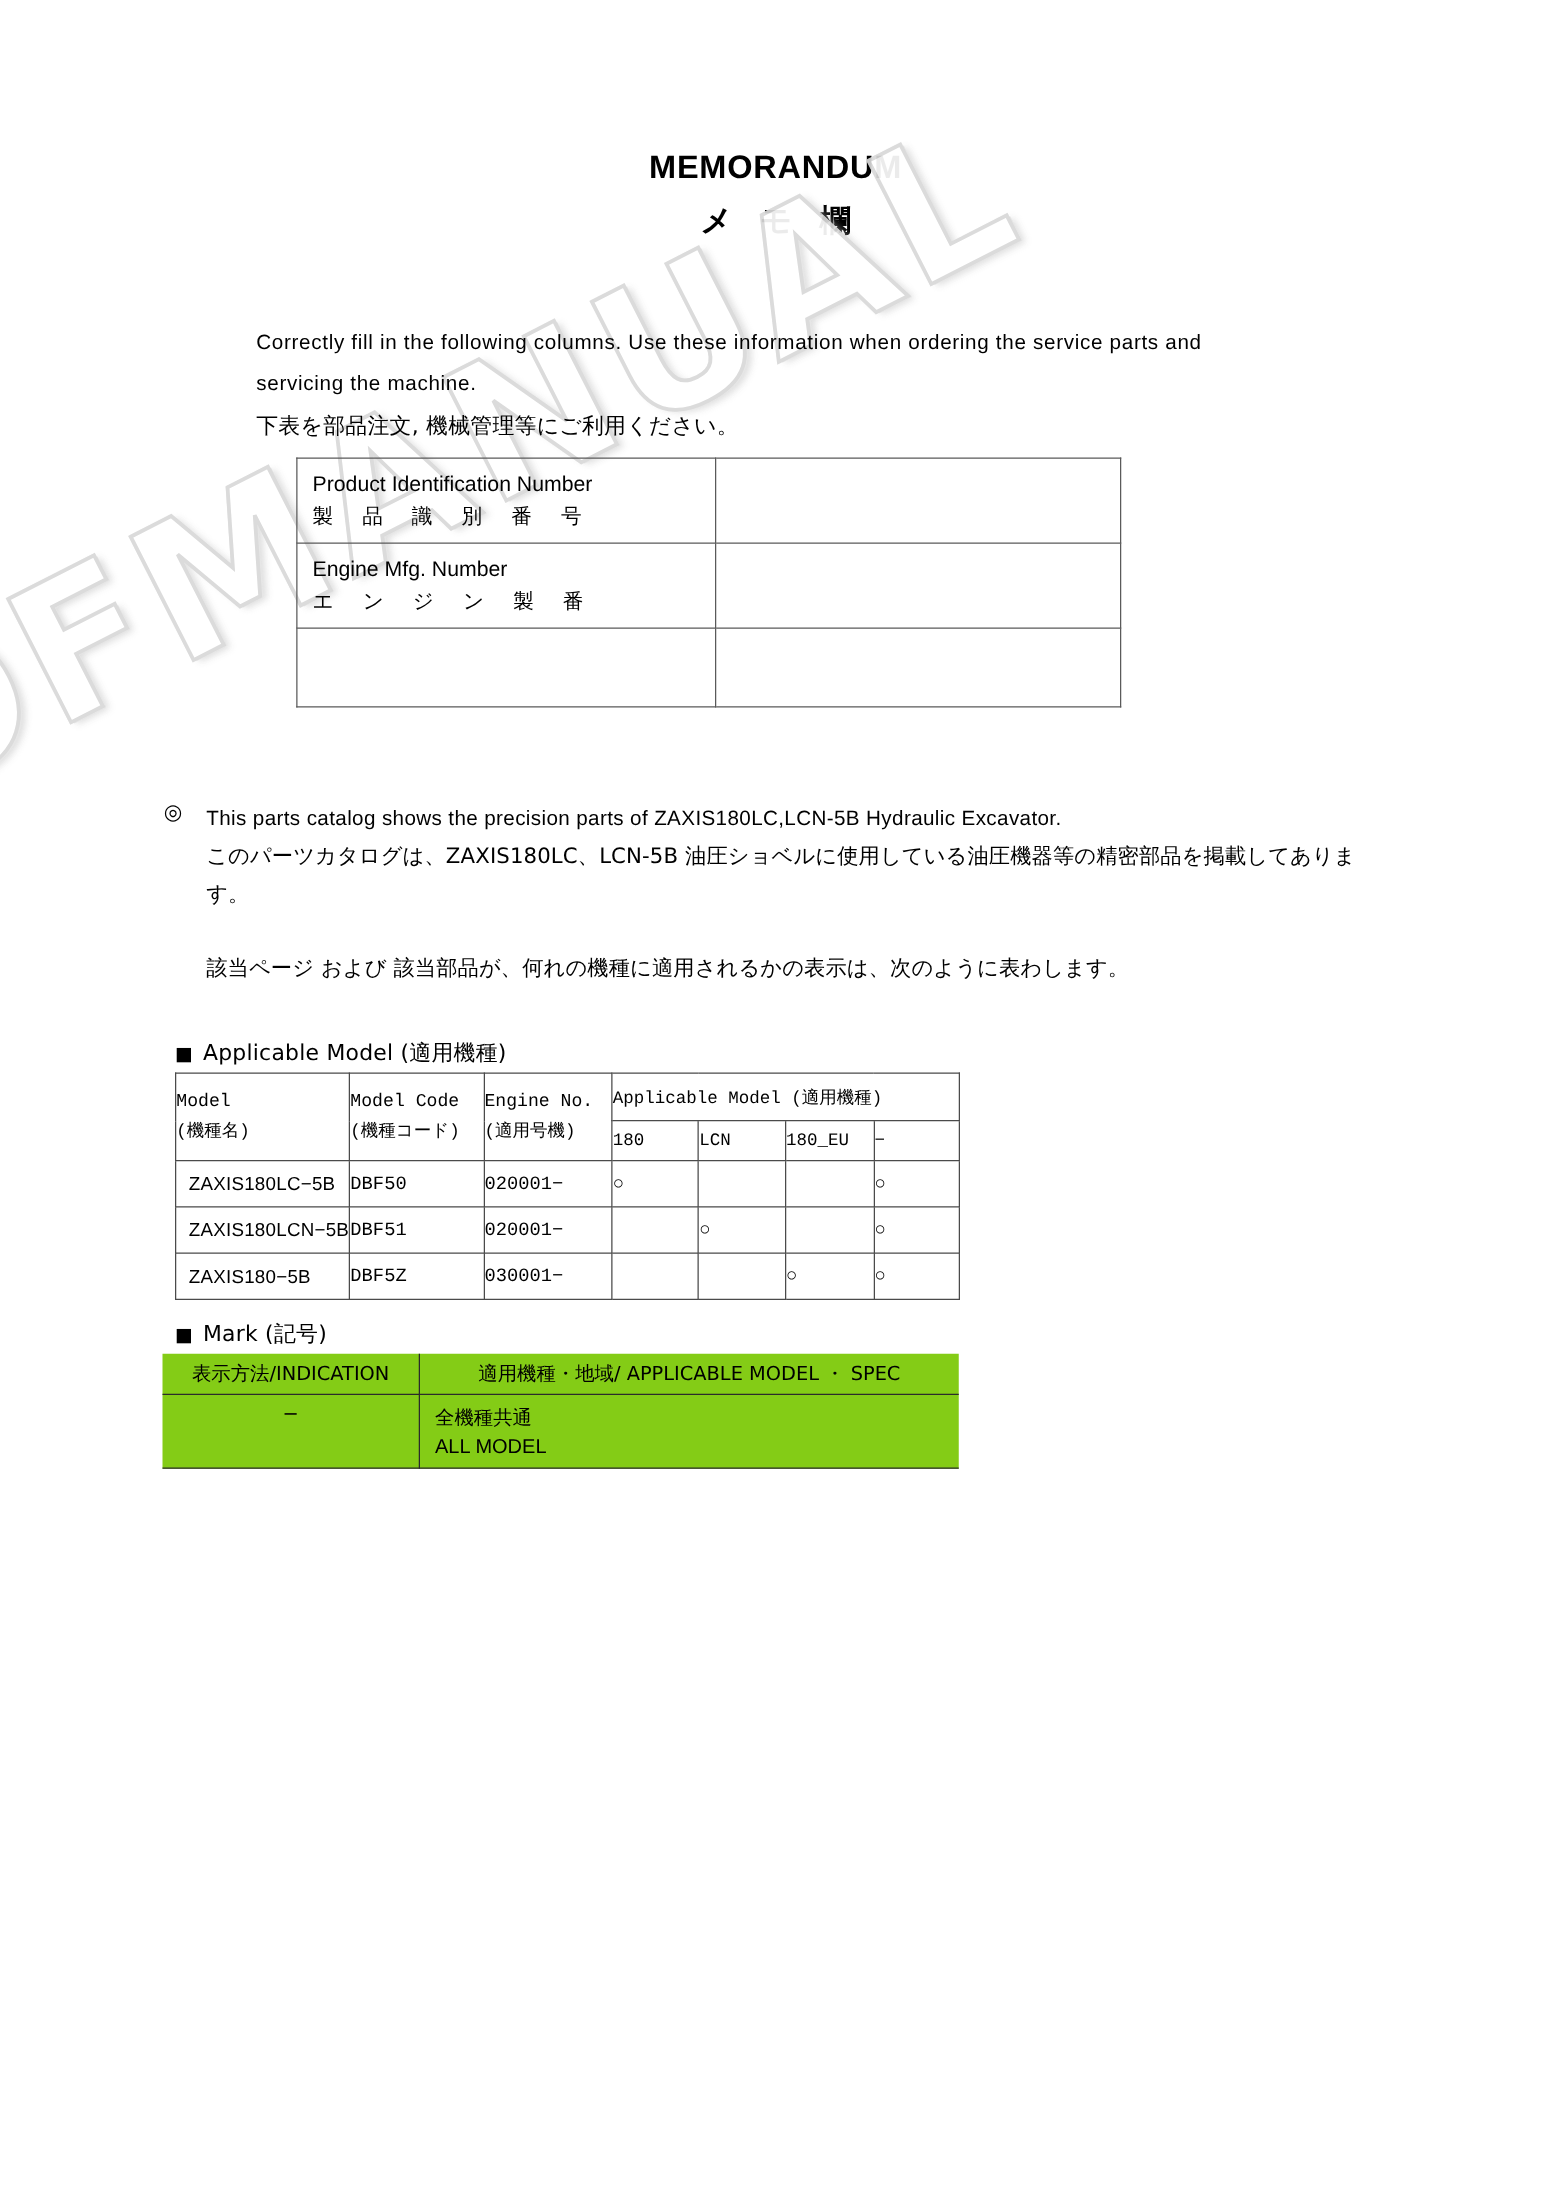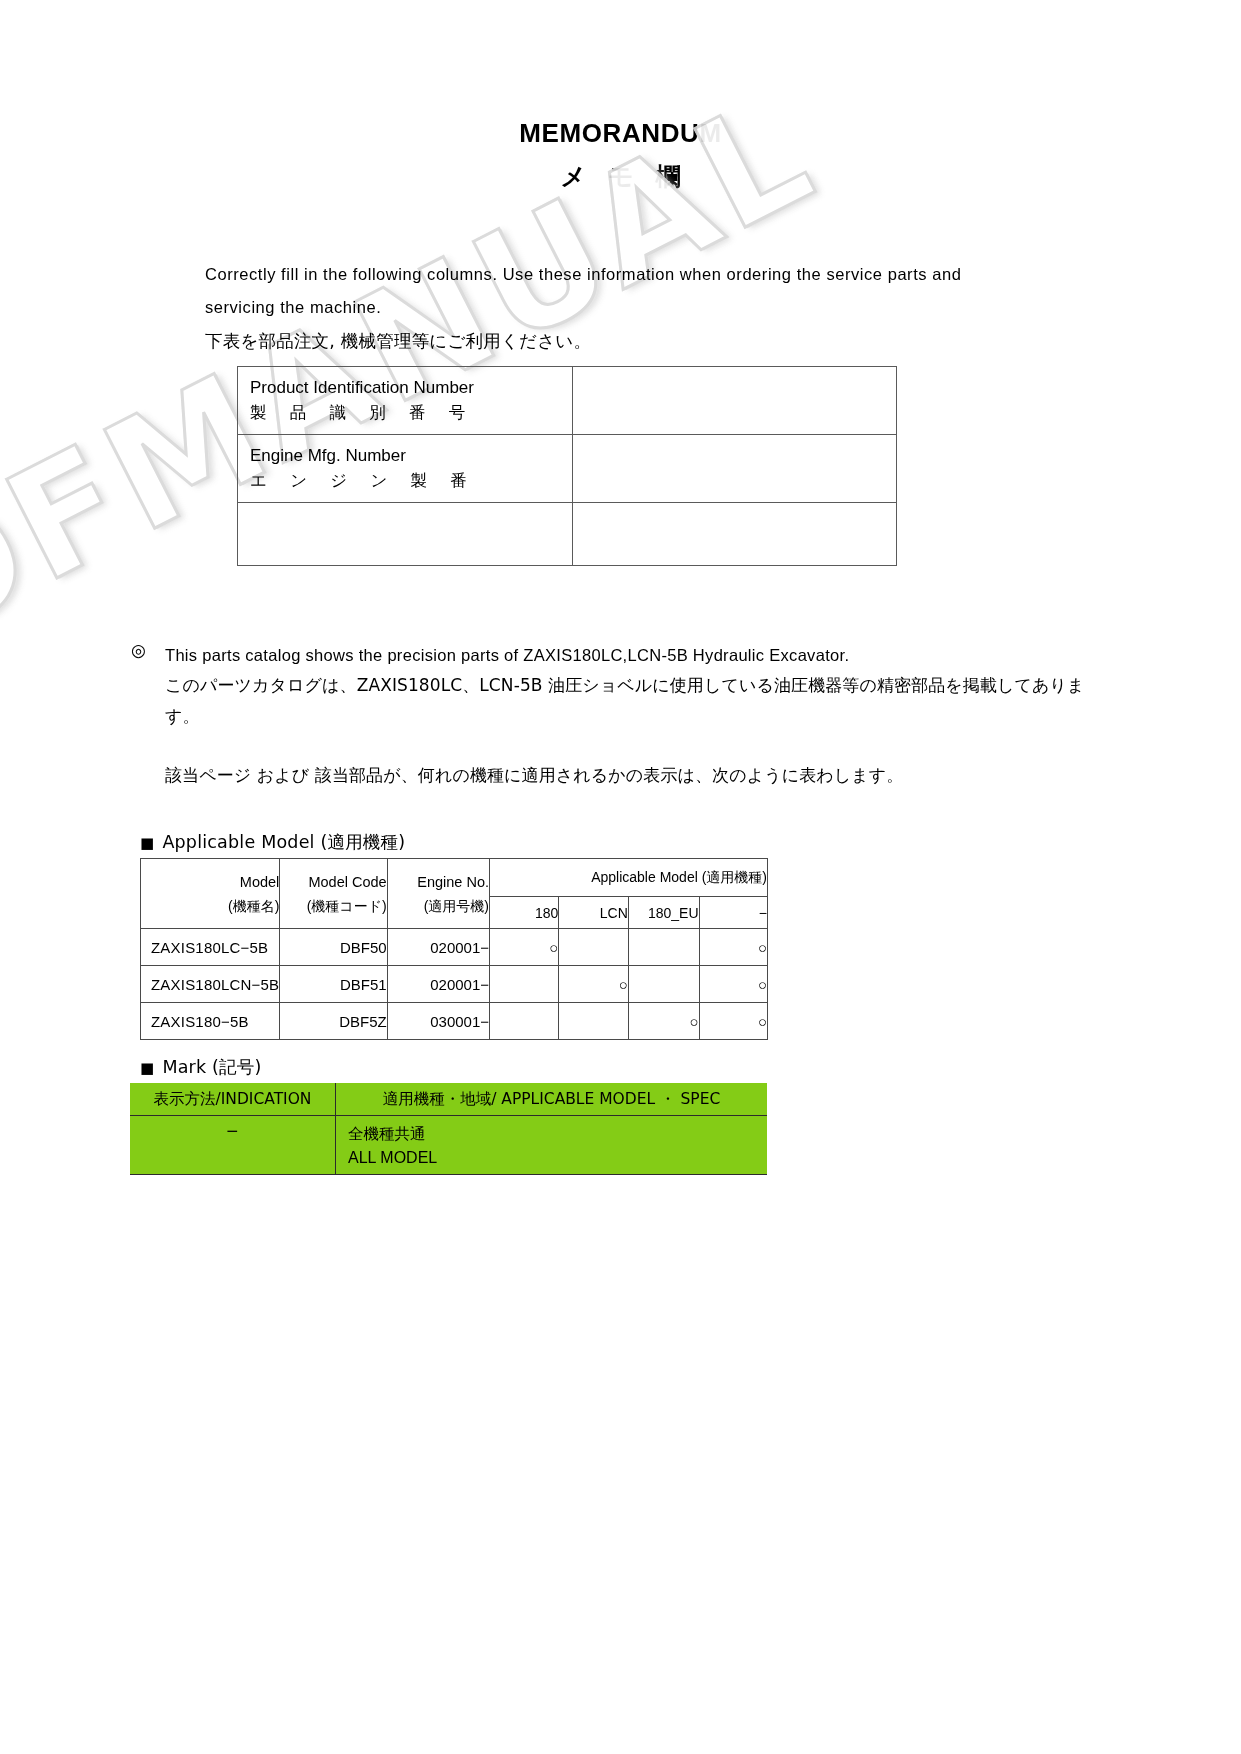--- a/index.html
+++ b/index.html
@@ -217,22 +217,22 @@
     top: 858px;
     width: 628px;
     border-collapse: collapse;
     z-index: 10;
     background: #fff;
   }
   .model-table th,
   .model-table td {
     border: 1.2px solid #4a4a4a;
     font-weight: 400;
-    text-align: right;
-    font-family: Liberation Sans, sans-serif;
+    text-align: left;
+    font-family: Liberation Mono, monospace;
     font-size: 14px;
     padding: 0;
   }
   .model-table .hd-en { font-size: 14.5px; line-height: 24px; }
   .model-table .hd-jp { font-size: 14px; line-height: 24px; }
   .model-table .col-model { width: 130px; }
   .model-table .col-code  { width: 110px; }
   .model-table .col-serial{ width: 104px; }
   .model-table .col-mark  { width: 71px; }
   .model-table .hdr-top { height: 38px; }

